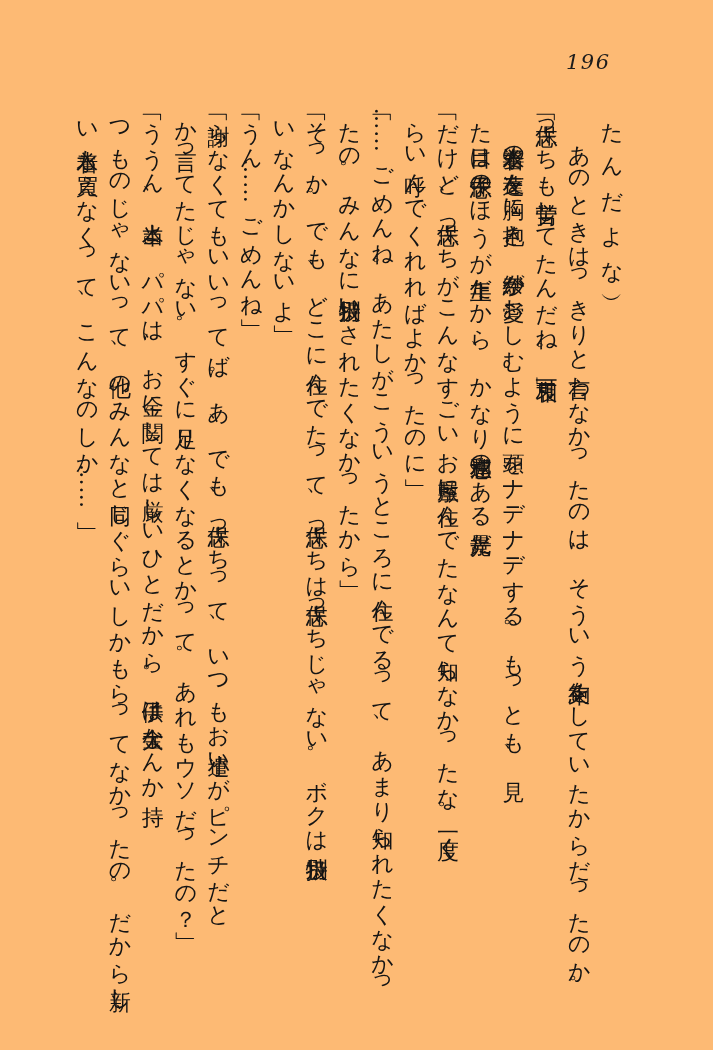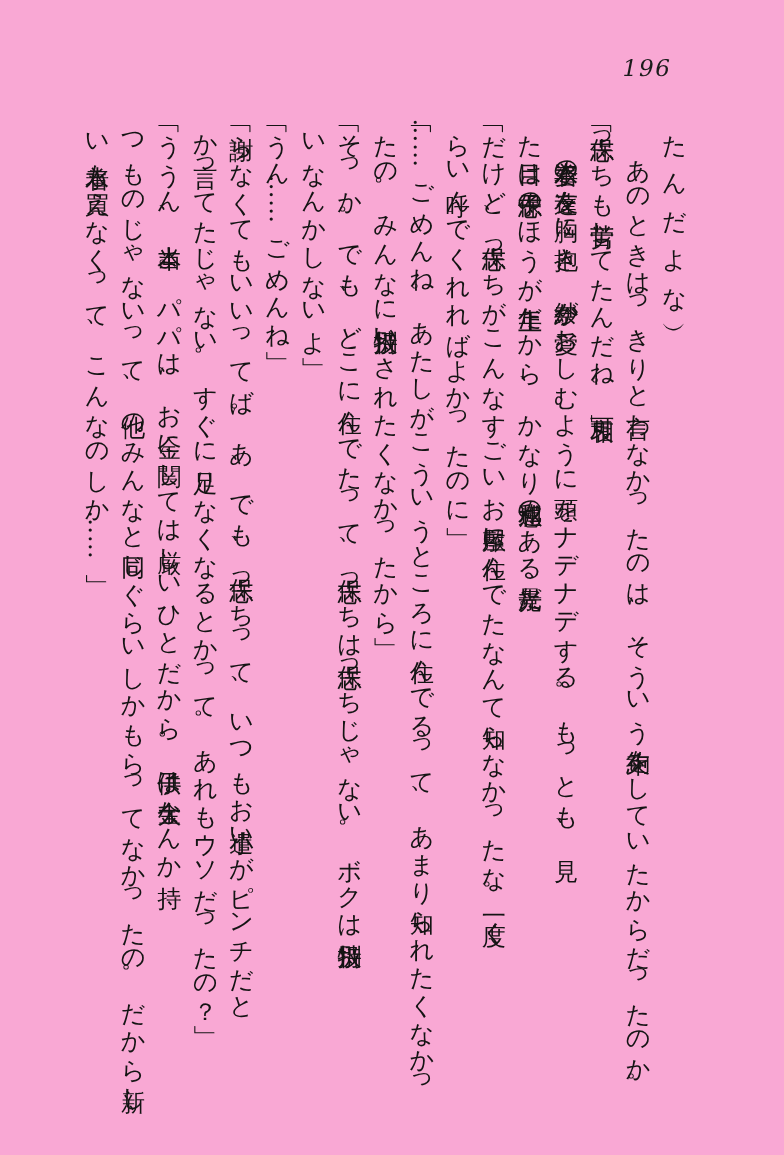--- a/index.html
+++ b/index.html
@@ -4,21 +4,21 @@
 <style>
   html, body {
     margin: 0;
     padding: 0;
     background: #fbfbfa;
   }
   .book-page {
     position: relative;
     width: 713px;
     height: 1050px;
-    background: #f9a8d4;
+    background: #fdba74;
     overflow: hidden;
     font-family: "DejaVu Serif", "Liberation Serif", serif;
   }
   .page-number {
     position: absolute;
     top: 50px;
     left: 566px;
     font-size: 21px;
     font-style: italic;
     letter-spacing: 1.5px;

